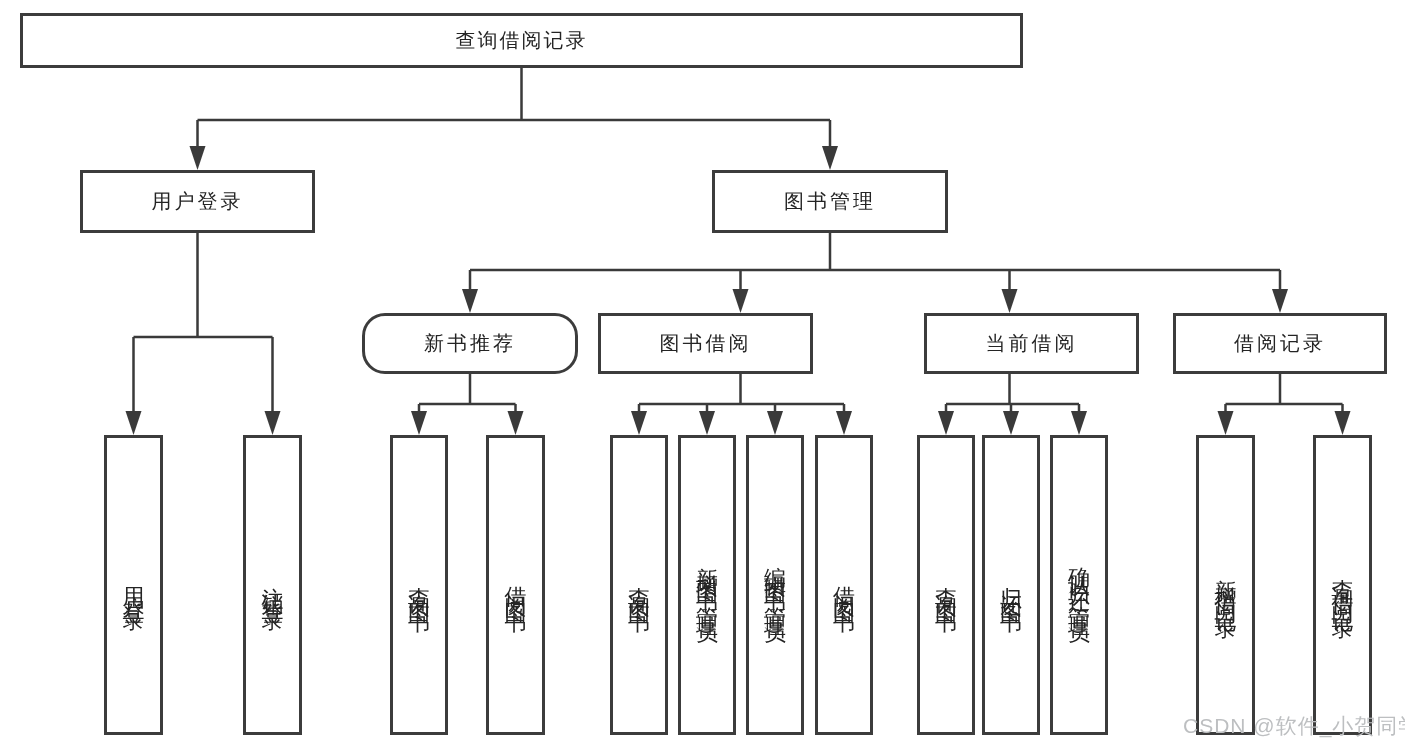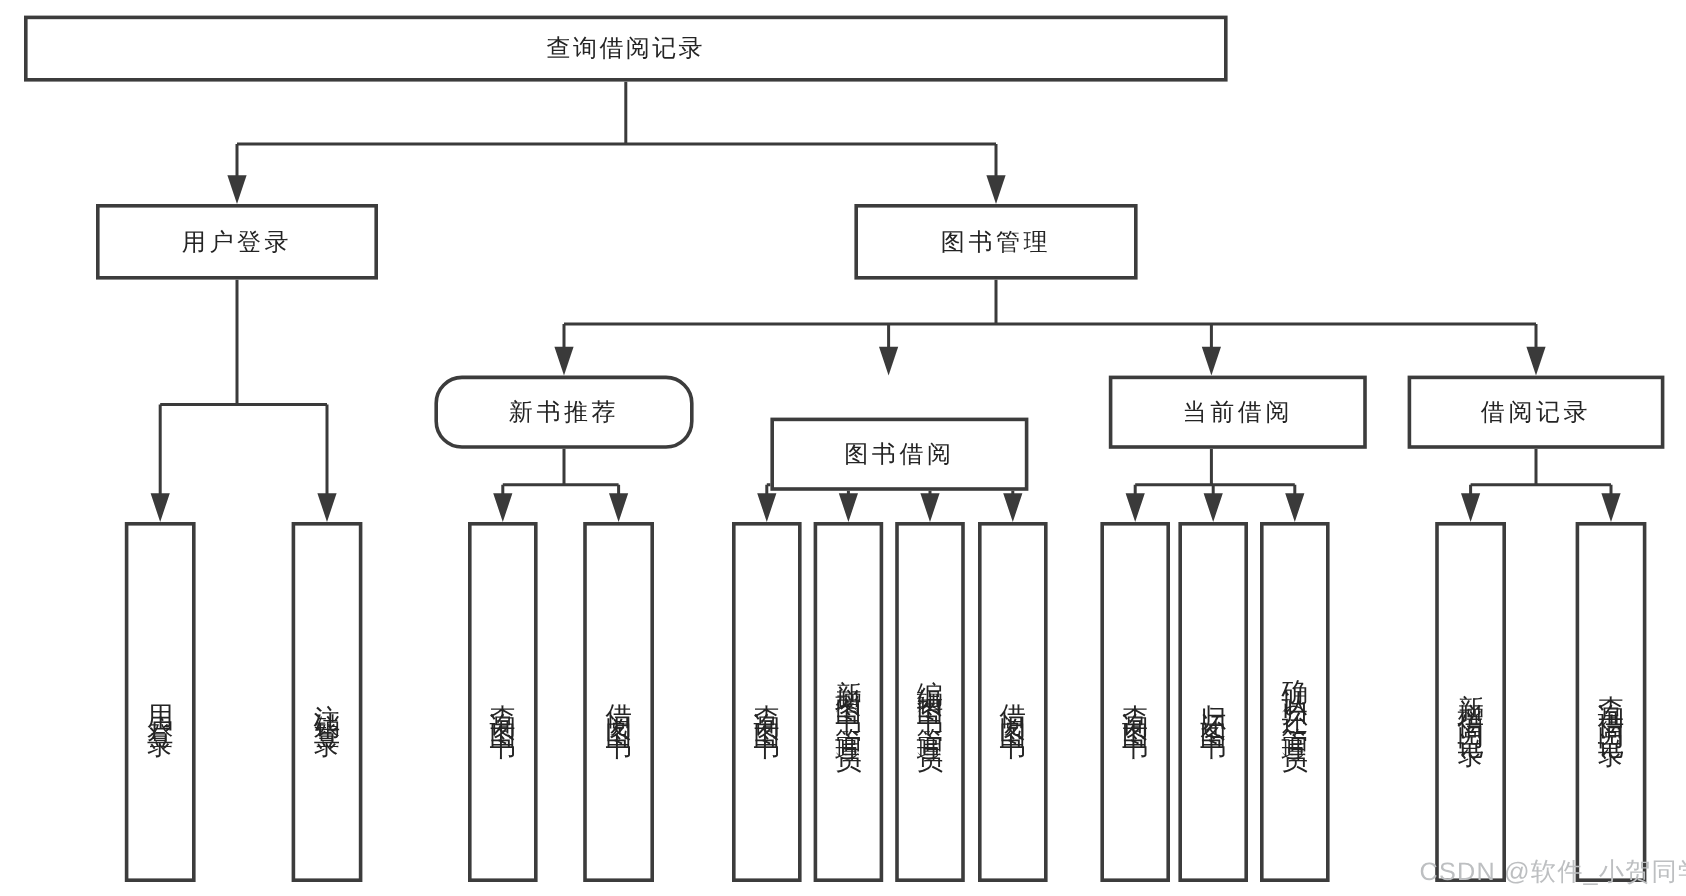--- a/index.html
+++ b/index.html
@@ -125,21 +125,21 @@
   <div class="node hnode" style="left:80px; top:170px; width:235px; height:63px;">
     <span>用户登录</span>
   </div>
   <div class="node hnode" style="left:712px; top:170px; width:236px; height:63px;justify-content:center;">
     <span>图书管理</span>
   </div>
 
   <div class="node hnode" style="left:362px; top:313px; width:216px; height:61px;border-radius:23px;">
     <span>新书推荐</span>
   </div>
-  <div class="node hnode" style="left:642px; top:313px; width:215px; height:61px;margin-top:35px;">
+  <div class="node hnode" style="left:598px; top:313px; width:215px; height:61px;">
     <span>图书借阅</span>
   </div>
   <div class="node hnode" style="left:924px; top:313px; width:215px; height:61px;">
     <span>当前借阅</span>
   </div>
   <div class="node hnode" style="left:1173px; top:313px; width:214px; height:61px;">
     <span>借阅记录</span>
   </div>
 
   <div class="node vnode" style="left:104px; width:59px;">

